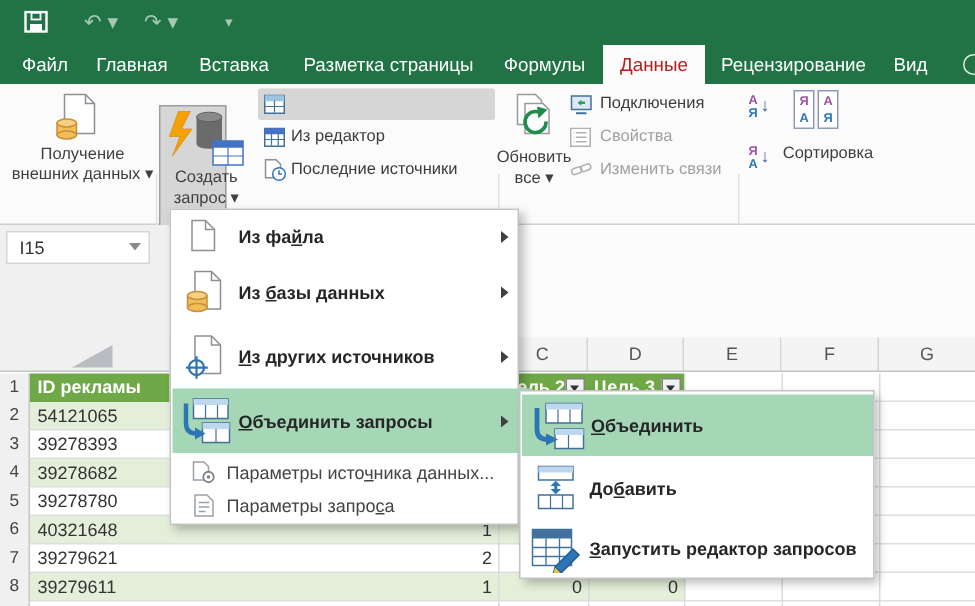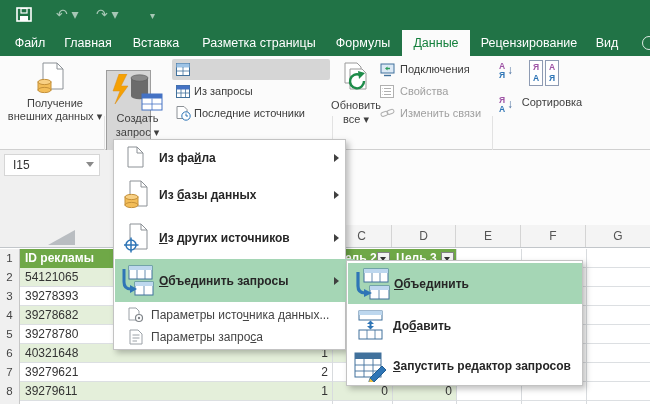--- a/index.html
+++ b/index.html
@@ -4,21 +4,21 @@
 <style>
   html,body{margin:0;padding:0;background:#888;}
   #app{position:relative;width:650px;height:404px;overflow:hidden;background:#fbfbfb;
        font-family:"Liberation Sans","DejaVu Sans",sans-serif;-webkit-font-smoothing:antialiased;}
   .abs{position:absolute;}
   
   .titlebar{left:0;top:0;width:650px;height:30px;background:#217346;}
   .tabrow{left:0;top:30px;width:650px;height:26px;background:#217346;}
   .tab{position:absolute;top:0;height:26px;line-height:27px;text-align:center;color:#fff;
        font-size:12.5px;}
-  .tab.active{background:#fbfbfb;color:#15803d;}
+  .tab.active{background:#fbfbfb;color:#b91c1c;}
   .qatglyph{color:rgba(255,255,255,.6);font-size:14px;line-height:14px;}
   
   .ribbon{left:0;top:56px;width:650px;height:94px;background:#fbfbfb;border-bottom:1px solid #d0d0d0;box-sizing:border-box;}
   .vsep{position:absolute;top:60px;width:1px;height:82px;background:#e2e2e2;}
   .biglabel{position:absolute;font-size:11px;color:#3f3f3f;text-align:center;line-height:13px;}
   .smallbtn{position:absolute;height:21px;font-size:11px;color:#333;line-height:21px;}
   .smalllabel{position:absolute;font-size:11px;color:#3c3c3c;line-height:20px;}
   .disabled{color:#a0a0a0;}
   .grouplabel{position:absolute;top:133px;font-size:10.5px;color:#717171;text-align:center;}
   .pressed{background:#d6d6d6;border:1px solid #9d9d9d;box-sizing:border-box;}
@@ -124,21 +124,21 @@
       </svg>
     </div>
     <div class="abs smallbtn" style="left:172px;top:25px;width:158px;">
       <svg class="ico" style="left:4px;top:4px;" width="14" height="13">
         <rect x="0.5" y="0.5" width="13" height="12" fill="#fff" stroke="#41719c"></rect>
         <rect x="0.5" y="0.5" width="13" height="4" fill="#4472c4"></rect>
         <line x1="5" y1="4" x2="5" y2="12" stroke="#41719c" stroke-width="0.8"></line>
         <line x1="9.5" y1="4" x2="9.5" y2="12" stroke="#41719c" stroke-width="0.8"></line>
         <line x1="0.5" y1="8" x2="13.5" y2="8" stroke="#41719c" stroke-width="0.8"></line>
       </svg>
-      <div class="smalllabel" style="left:22px;top:0;">Из запросы</div>
+      <div class="smalllabel" style="left:22px;top:0;">Из редактор</div>
     </div>
     <div class="abs smallbtn" style="left:172px;top:47px;width:158px;">
       <svg class="ico" style="left:4px;top:3px;" width="15" height="15">
         <path d="M1,0.5 h7 l3,3 v9 h-10 z" fill="#fff" stroke="#8c9196"></path>
         <circle cx="10" cy="10" r="4.2" fill="#fff" stroke="#2e75b6"></circle>
         <path d="M10,7.5 v2.5 h2" fill="none" stroke="#2e75b6"></path>
       </svg>
       <div class="smalllabel" style="left:22px;top:0;">Последние источники</div>
     </div>
     <div class="vsep" style="left:332px;"></div>

